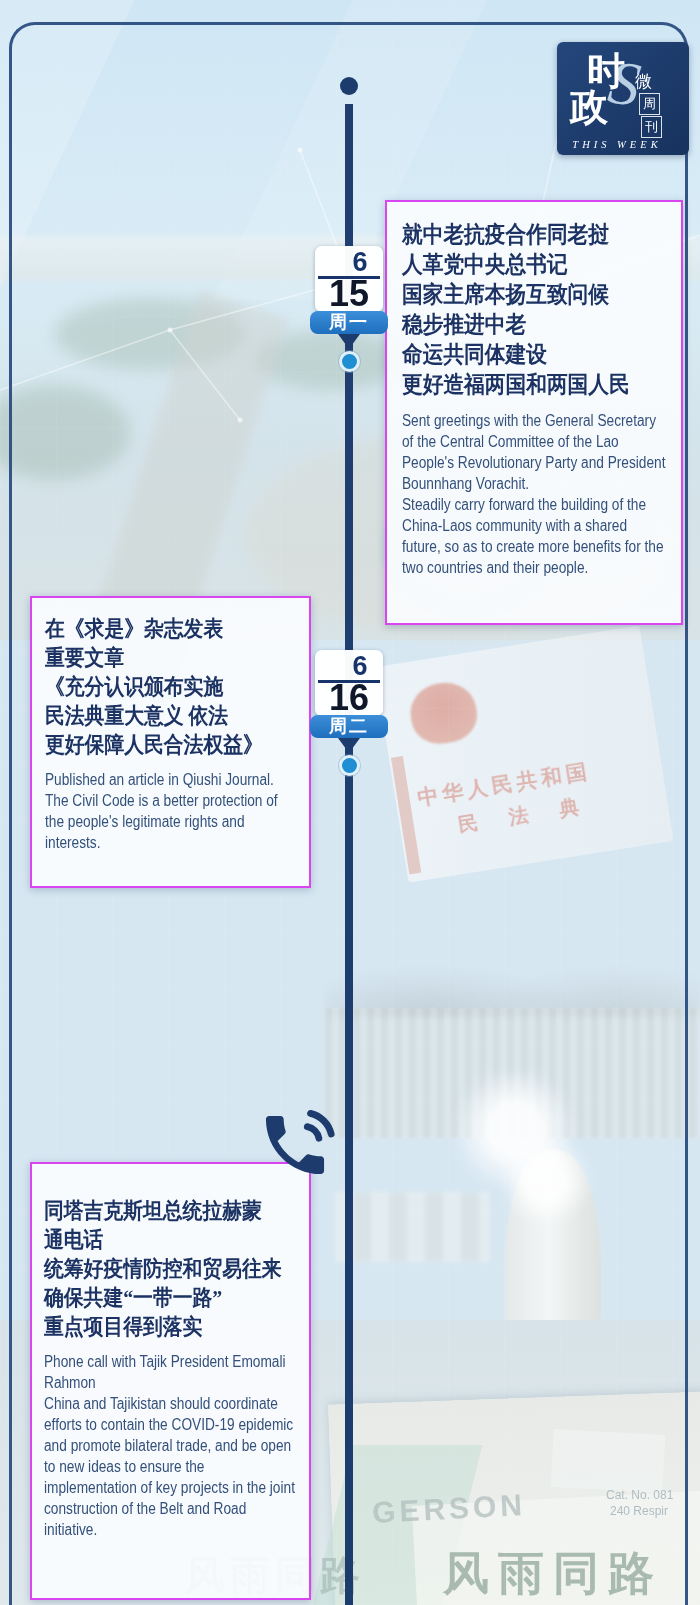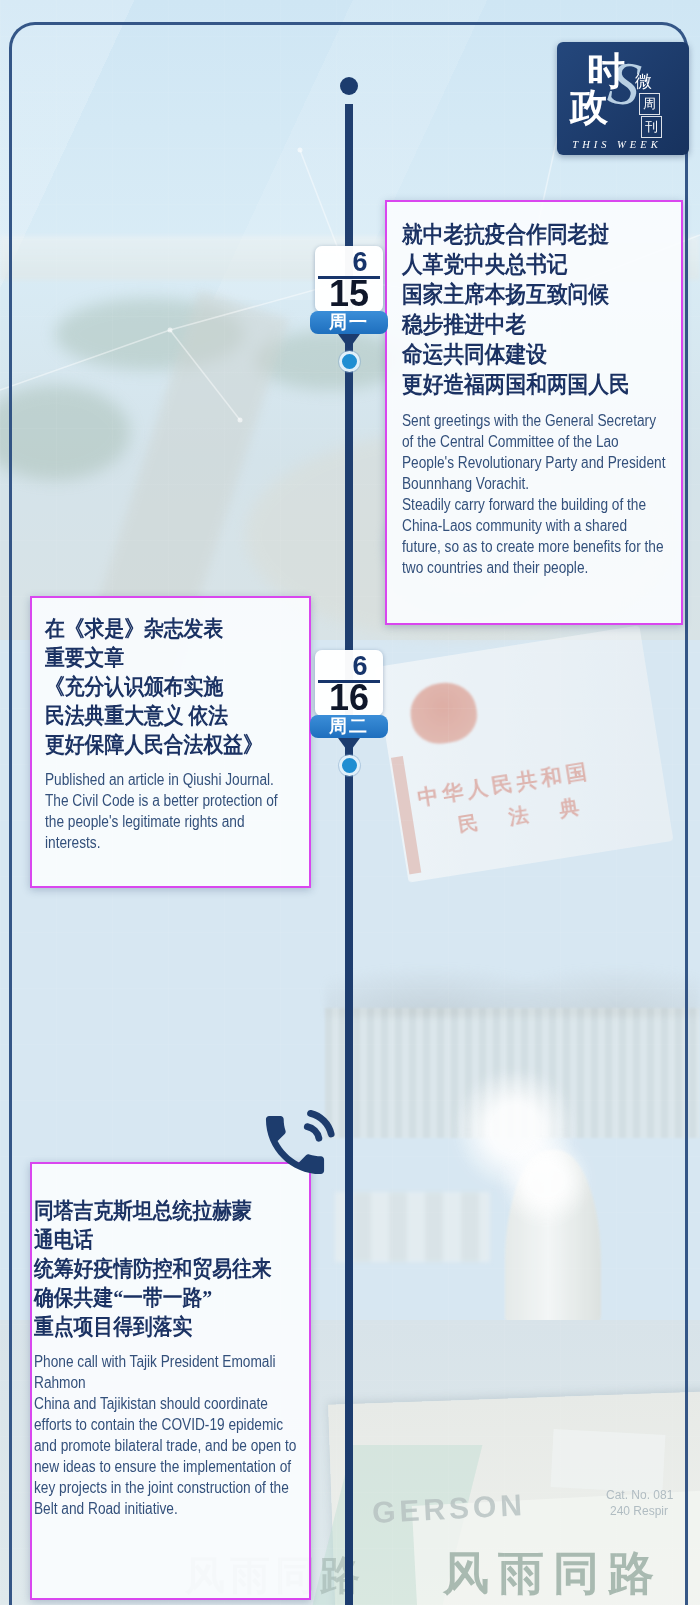--- a/index.html
+++ b/index.html
@@ -105,21 +105,21 @@
     z-index:4;overflow:hidden;box-sizing:border-box;}
   .card .zh{font-family:"Liberation Serif","DejaVu Serif",serif;font-weight:700;color:#1b3263;
     white-space:pre;font-size:22px;line-height:29px;width:111%;transform:scaleX(.9);transform-origin:0 0;}
   .card .en{color:#33507b;white-space:pre-line;font-size:16px;line-height:21px;margin-top:10px;
     width:117%;transform:scaleX(.855);transform-origin:0 0;}
   .card-laos{left:385px;top:200px;width:298px;height:425px;padding:18px 15px;}
   .card-laos .zh{font-size:23px;line-height:30px;}
   .card-qiushi{left:30px;top:560px;width:281px;height:292px;padding:16px 13px;margin-top:36px;}
   .card-military{left:30px;top:873px;width:281px;height:253px;padding:16px 13px;}
   .card-military .zh{font-size:20px;}
-  .card-tajik{left:30px;top:1162px;width:281px;height:438px;padding:16px 2px;}
+  .card-tajik{left:30px;top:1162px;width:281px;height:438px;padding:16px 12px;}
   .card-tajik .zh{margin-top:16px;}
 
   .phone{left:253px;top:1106px;width:84px;height:78px;z-index:5;}
 </style>
 </head>
 <body>
 
 <div class="poster">
 
   <div class="abs bg-sky"></div>

